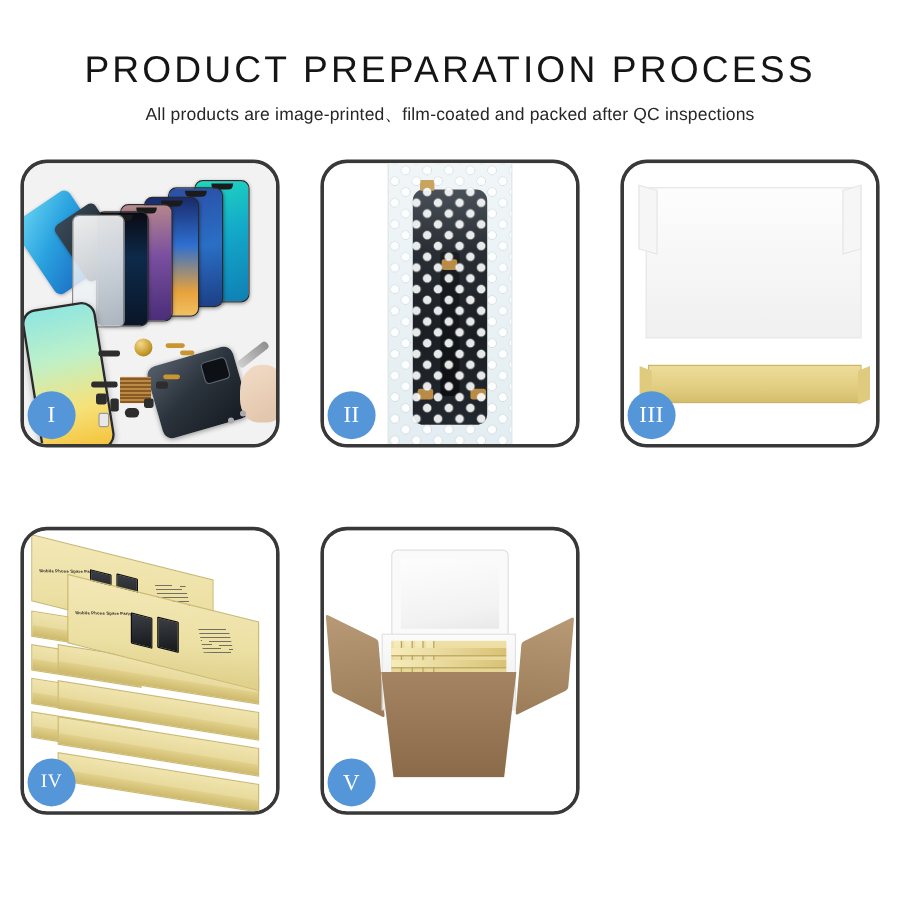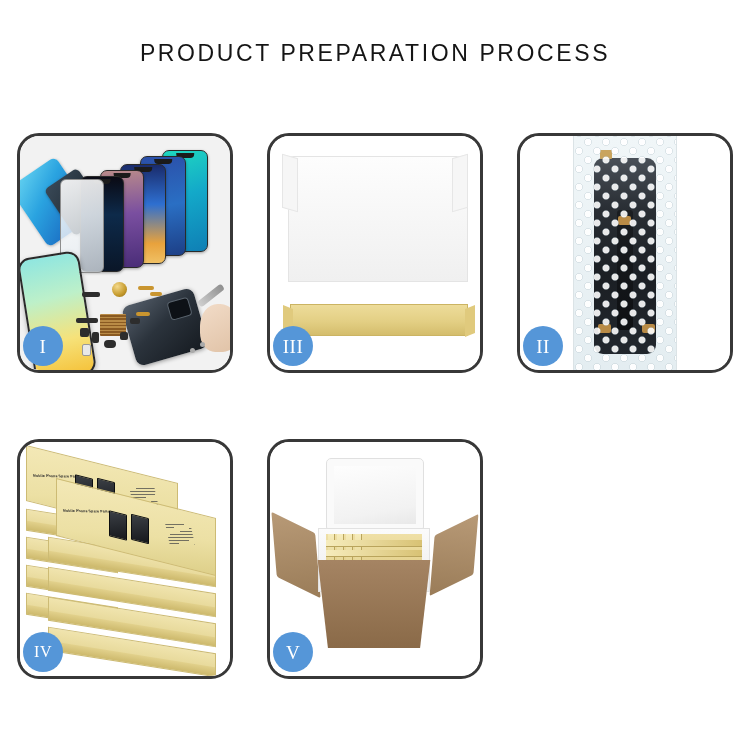--- a/index.html
+++ b/index.html
@@ -8,21 +8,21 @@
   body {
     background:#ffffff;
     font-family:"Liberation Sans","DejaVu Sans",sans-serif;
     overflow:hidden;
     position:relative;
   }
 
   
   .header { width:100%; text-align:center; padding-top:42px; }
   .title {
-    font-size:23px;
+    font-size:31px;
     font-weight:500;
     letter-spacing:2.6px;
     color:#151515;
     line-height:1.0;
     font-family:"Liberation Sans","DejaVu Sans",sans-serif;
   }
   .subtitle {
     margin-top:13px;
     font-size:14.6px;
     color:#262626;
@@ -378,20 +378,21 @@
     position:absolute;
     background:rgba(150,124,90,.55);
     border-radius:1px;
   }
 </style>
 </head>
 <body>
 
 <div class="header">
   <div class="title">PRODUCT PREPARATION PROCESS</div>
+  <div class="subtitle">All products are image-printed、film-coated and packed after QC inspections</div>
 </div>
 
 <div class="grid">
 
   <div class="card">
     <div class="card-inner p1">
       <div class="blue-part"></div>
       <div class="blue-part2"></div>
 
       <div class="ph ph-a">
@@ -429,43 +430,43 @@
       <div class="cmp gold" style="left:116px;top:176px;width:14px;height:4px;"></div>
       <div class="tool"></div>
       <div class="hand"></div>
       <div class="cmp" style="left:170px;top:212px;width:5px;height:5px;border-radius:50%;background:#aaa;"></div>
       <div class="cmp" style="left:180px;top:206px;width:5px;height:5px;border-radius:50%;background:#aaa;"></div>
     </div>
     <div class="badge">I</div>
   </div>
 
   <div class="card">
-    <div class="card-inner p3">
-      <div class="lid3"></div>
-      <div class="lid3-flapL"></div>
-      <div class="lid3-flapR"></div>
-      <div class="foam3"></div>
-      <div class="tray3"></div>
-    </div>
-    <div class="badge">III</div>
-  </div>
-
-  <div class="card">
     <div class="card-inner p2">
       <div class="bag">
         <div class="lcd"></div>
         <div class="lcd-flex"></div>
         <div class="tape" style="left:26px;top:22px;"></div>
         <div class="lcd-conn" style="left:44px;top:88px;"></div>
         <div class="lcd-conn" style="left:24px;top:196px;"></div>
         <div class="lcd-conn" style="left:68px;top:196px;"></div>
         <div class="bubbles"></div>
       </div>
     </div>
     <div class="badge">II</div>
+  </div>
+
+  <div class="card">
+    <div class="card-inner p3">
+      <div class="lid3"></div>
+      <div class="lid3-flapL"></div>
+      <div class="lid3-flapR"></div>
+      <div class="foam3"></div>
+      <div class="tray3"></div>
+    </div>
+    <div class="badge">III</div>
   </div>
 
   <div class="spacer"></div>
 
   <div class="card">
     <div class="card-inner p4">
       <div class="stack">
 
         <div class="bx" style="left:6px;top:74px;width:92px;height:22px;transform:skewY(9deg);">
             <div class="bx-face"></div>

